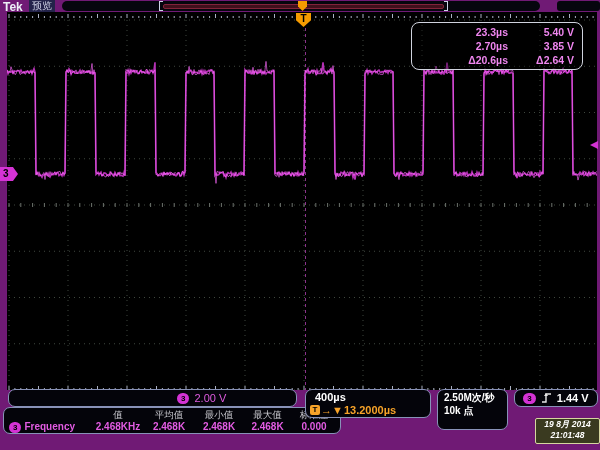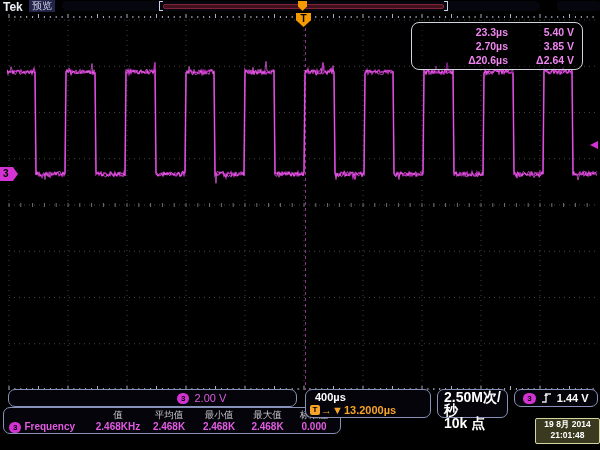--- a/index.html
+++ b/index.html
@@ -1,18 +1,18 @@
 <!DOCTYPE html>
 <html><head>
 <meta charset="utf-8">
 <style>
   html,body{margin:0;padding:0;}
   .screen{
     position:relative; width:600px; height:450px; overflow:hidden;
-    background:#000000;
+    background:#701a75;
     font-family:"Liberation Sans", sans-serif;
     -webkit-font-smoothing:antialiased;
   }
   .abs{position:absolute;}
 
   
   .brand{left:3px; top:0px; color:#eceef6; font-size:12px; font-weight:bold; letter-spacing:0px;}
   .acq-mode{left:29px; top:0px; background:#23234a; color:#c9cde0; font-size:10px; padding:0 3px; height:28px; line-height:12px;}
   .recbar{left:62px; top:1px; width:478px; height:10px; background:#06060e; border-radius:5px;}
   .recbar-right{left:557px; top:1px; width:43px; height:10px; background:#06060e; border-radius:3px;}
@@ -51,41 +51,41 @@
     border-radius:6px; padding:0 4px; height:11px; line-height:11px;}
   .magtxt{color:#e05ce0; font-size:11px; font-weight:normal;}
 
   .tbbox{left:305px; top:389px; width:126px; height:29px;}
   .tbbox .l1{position:absolute; left:9px; top:1px; color:#fff; font-size:11px; font-weight:bold;}
   .tbbox .l2{position:absolute; left:4px; top:14px; display:flex; align-items:center; gap:1px;
     color:#f7a329; font-size:11px; font-weight:bold;}
   .ticon{display:inline-block; width:10px; height:10px; background:#f7a329; color:#000;
     font-size:8px; font-weight:bold; text-align:center; line-height:10px; border-radius:2px;}
 
-  .srbox{left:437px; top:389px; width:71px; height:29px; color:#fff; font-size:14px; font-weight:bold;
+  .srbox{left:437px; top:389px; width:71px; height:41px; color:#fff; font-size:10px; font-weight:bold;
     padding:1px 0 0 6px;}
   .srbox div{line-height:13px;}
 
   .trgbox{left:514px; top:389px; width:84px; height:18px; display:flex; align-items:center; justify-content:center; gap:5px;}
   .trgbox .lvl{color:#fff; font-size:11px; font-weight:bold;}
 
   
   .measbox{left:3px; top:407px; width:338px; height:27px; background:#04040a;
     border:1px solid #8892b8; border-radius:7px; z-index:3; box-sizing:border-box;}
   .mrow{position:absolute; left:2px; display:grid; grid-template-columns:86px 52px 50px 50px 47px 46px; width:331px;}
   .mrow.h{top:1px; color:#c9c9cf; font-size:9.5px;}
   .mrow.v{top:13px;}
   .mrow span{text-align:center; line-height:12px; white-space:nowrap;}
   .mrow .name{display:flex; align-items:center; gap:3px; padding-left:3px; text-align:left;}
   .mval{color:#e35ce3; font-size:10px; font-weight:bold;}
 
   
   .watermark{left:356px; top:419px; color:rgba(162,177,218,0.85); font-size:17px; z-index:2;}
   .dtbox{left:535px; top:418px; width:63px; height:24px; background:#3a3a20; border:1px solid #d6d6a0;
-    border-radius:2px; z-index:3; text-align:center; color:#fff; font-size:8.5px; font-weight:bold; line-height:11px;}
+    border-radius:2px; z-index:3; text-align:center; color:#fff; font-size:8.5px; font-weight:bold; line-height:11px;font-style:italic;}
 </style>
 </head>
 <body>
 
 <div class="screen">
 
   <div class="abs brand">Tek</div>
   <div class="abs acq-mode">预览</div>
 
   <div class="abs recbar">

